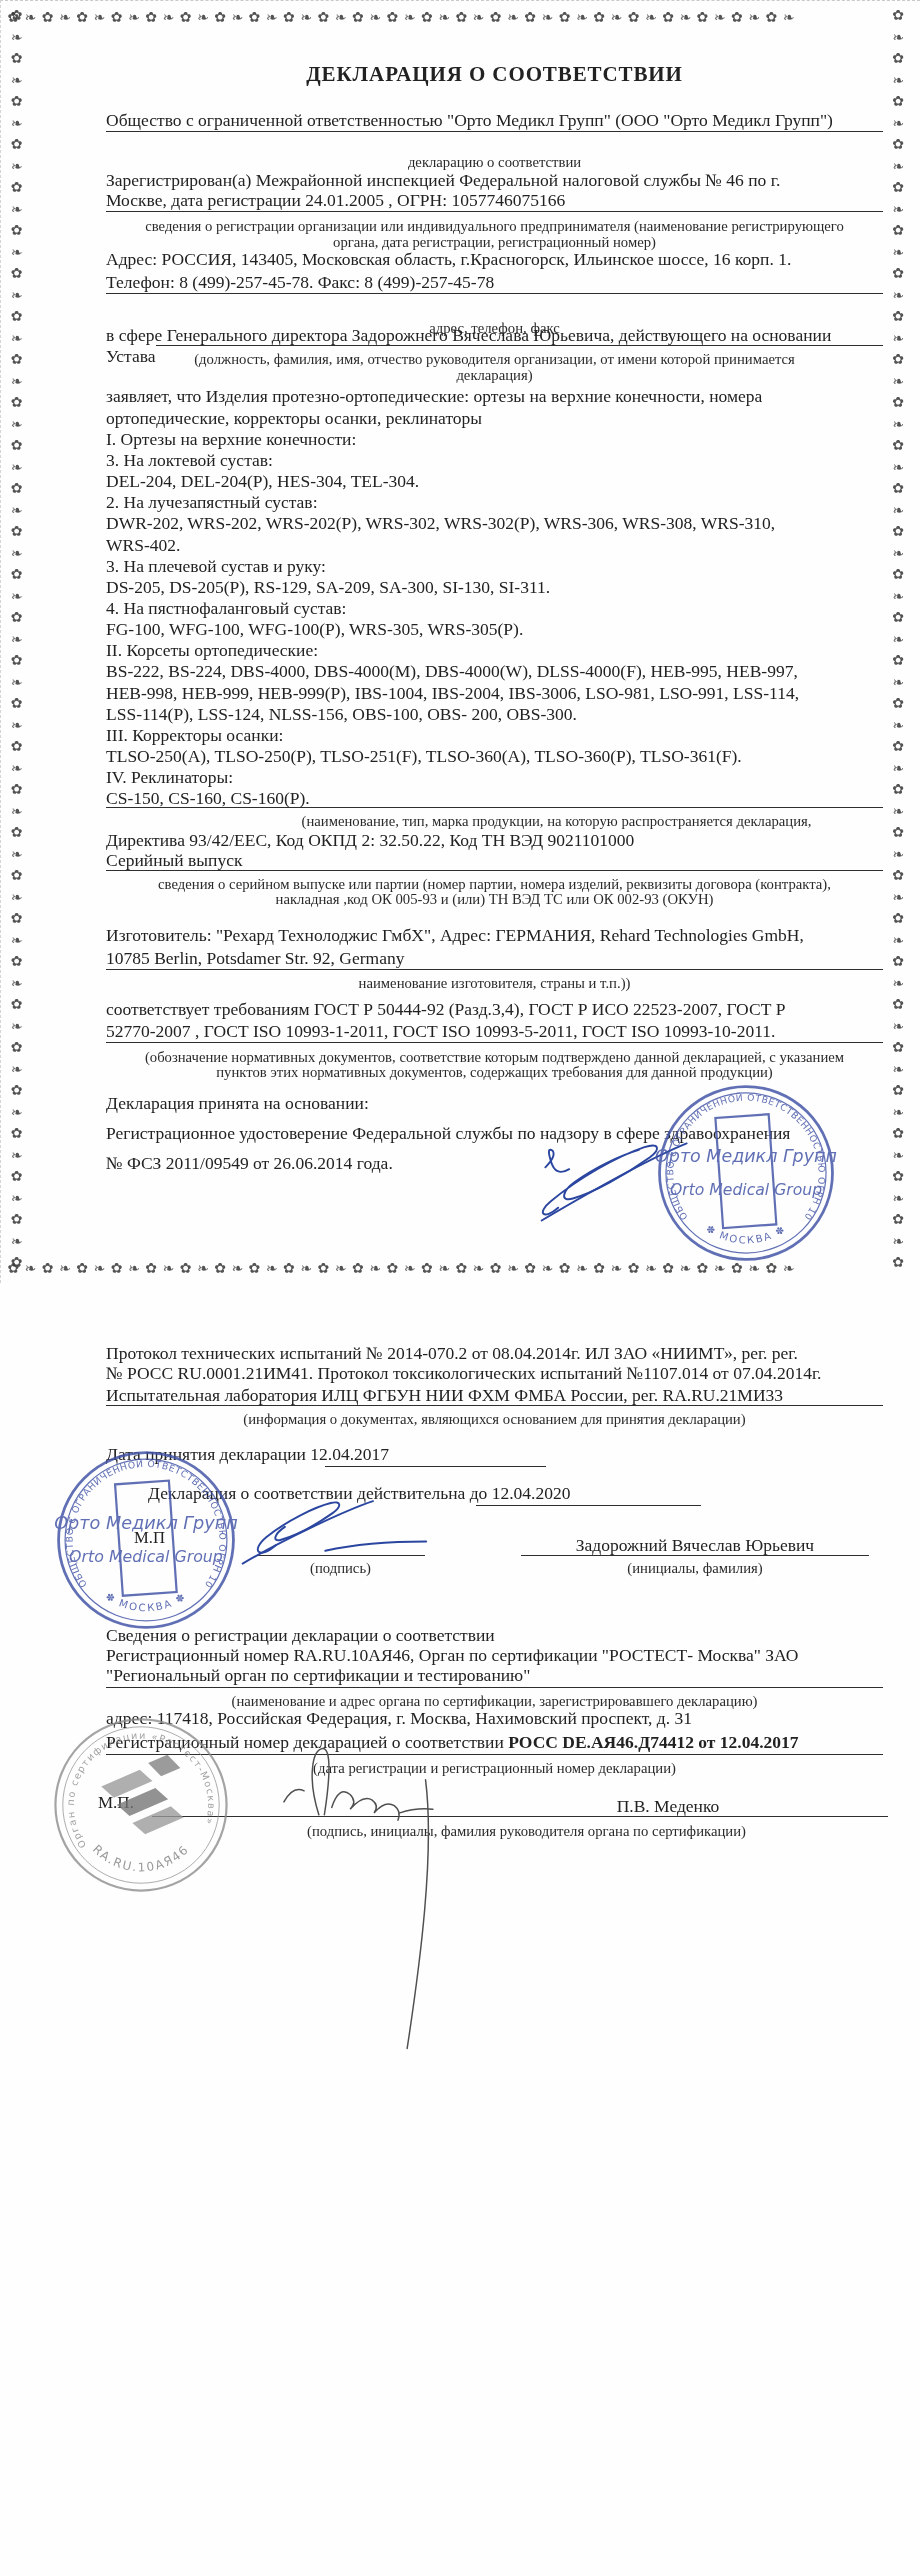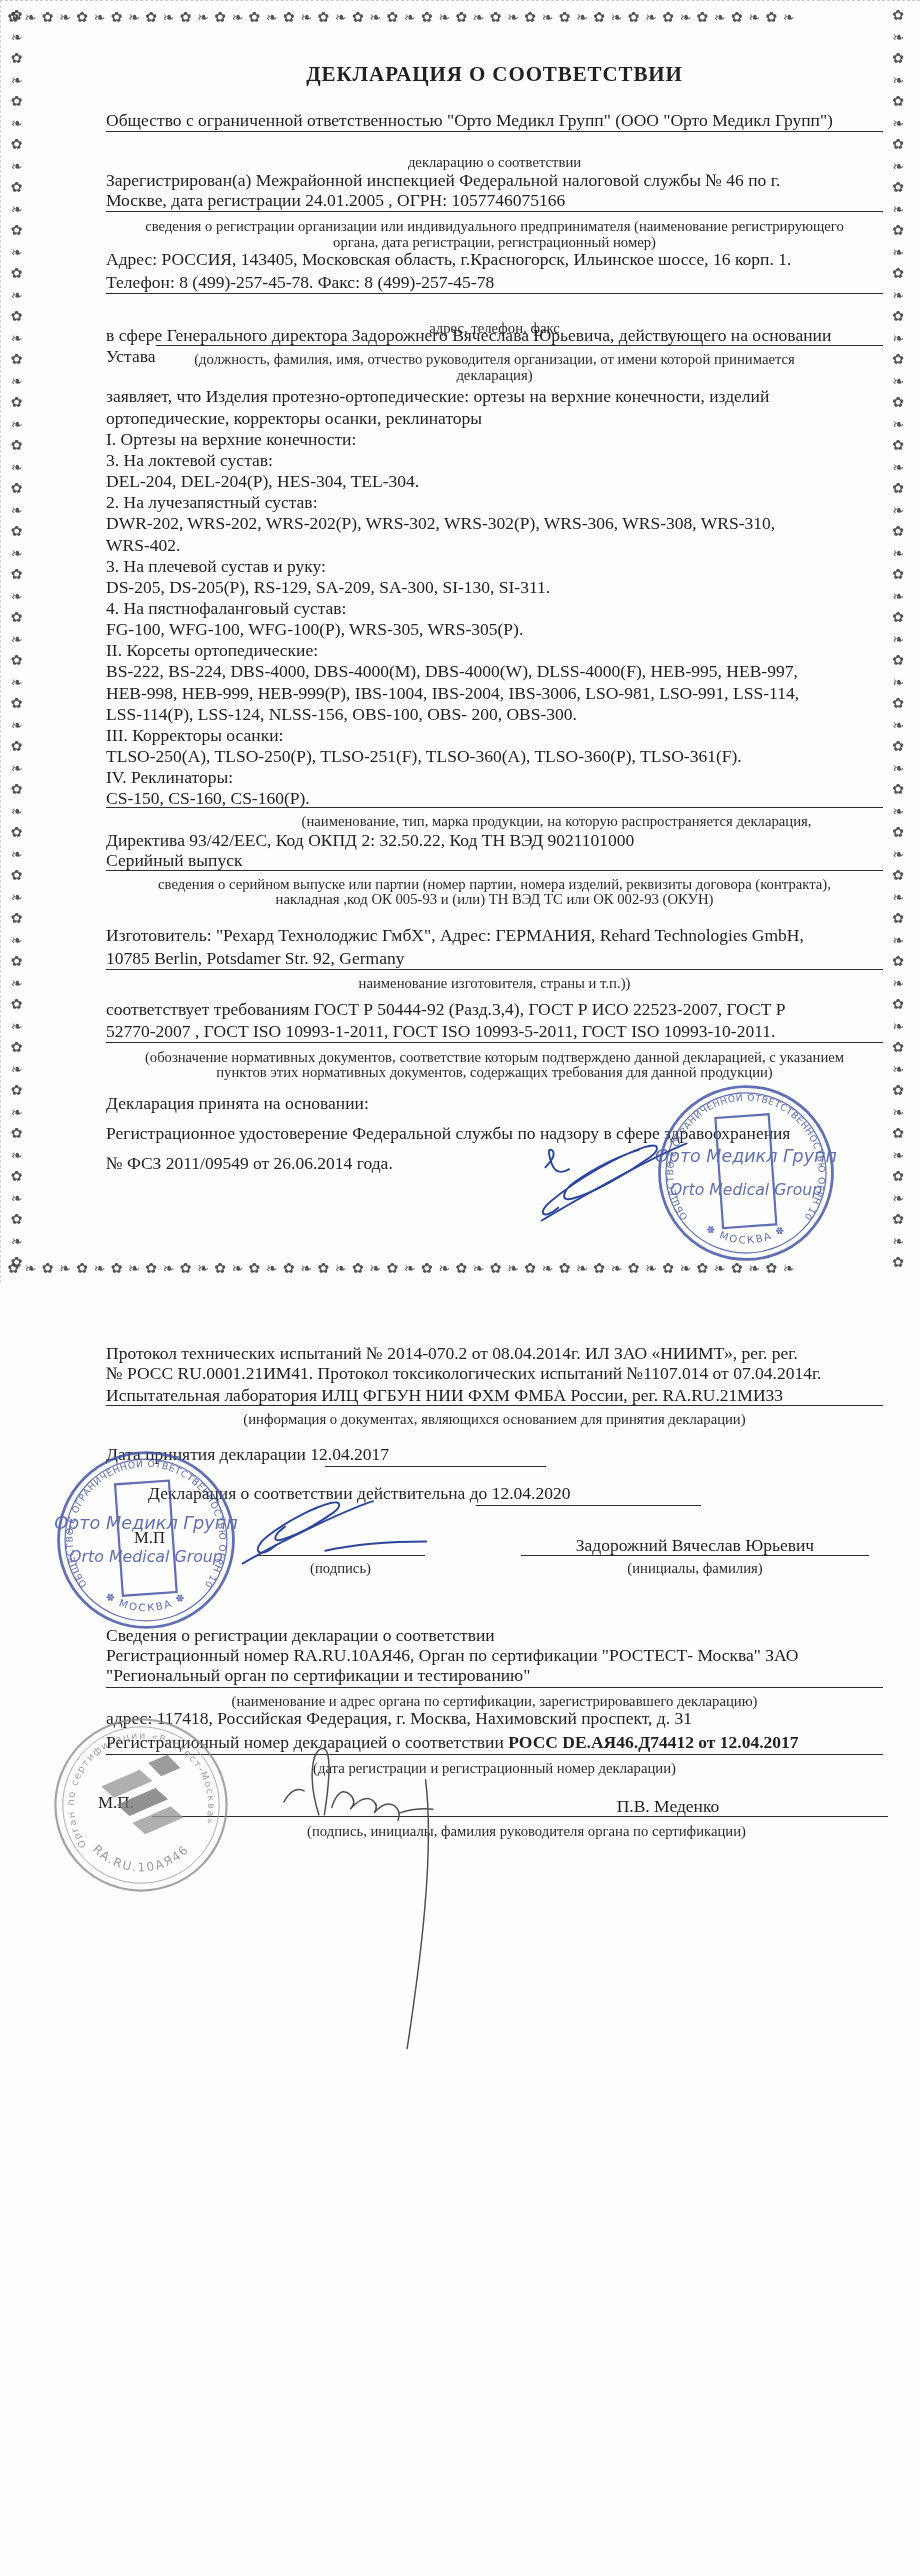--- a/index.html
+++ b/index.html
@@ -54,21 +54,21 @@
   <div class="ln" style="top:249px;">Адрес: РОССИЯ, 143405, Московская область, г.Красногорск, Ильинское шоссе, 16 корп. 1.</div>
   <div class="ln" style="top:272px;">Телефон: 8 (499)-257-45-78. Факс: 8 (499)-257-45-78</div>
   <div class="rule" style="top:293px;left:106px;width:777px;"></div>
   <div class="ln cap" style="top:298px;margin-top:22px;">адрес, телефон, факс</div>
 
   <div class="ln" style="top:325px;"><span>в сфере </span><span>Генерального директора Задорожнего Вячеслава Юрьевича, действующего на основании Устава</span></div>
   <div class="rule" style="top:345px;left:156px;width:727px;"></div>
   <div class="ln cap" style="top:351px;">(должность, фамилия, имя, отчество руководителя организации, от имени которой принимается</div>
   <div class="ln cap" style="top:367px;">декларация)</div>
 
-  <div class="ln" style="top:386px;">заявляет, что Изделия протезно-ортопедические: ортезы на верхние конечности, изделий</div>
+  <div class="ln" style="top:386px;">заявляет, что Изделия протезно-ортопедические: ортезы на верхние конечности, номера</div>
   <div class="ln" style="top:408px;">ортопедические, корректоры осанки, реклинаторы</div>
   <div class="ln" style="top:429px;">I. Ортезы на верхние конечности:</div>
   <div class="ln" style="top:450px;">3. На локтевой сустав:</div>
   <div class="ln" style="top:471px;">DEL-204, DEL-204(P), HES-304, TEL-304.</div>
   <div class="ln" style="top:492px;">2. На лучезапястный сустав:</div>
   <div class="ln" style="top:513px;">DWR-202, WRS-202, WRS-202(P), WRS-302, WRS-302(P), WRS-306, WRS-308, WRS-310,</div>
   <div class="ln" style="top:535px;">WRS-402.</div>
   <div class="ln" style="top:556px;">3. На плечевой сустав и руку:</div>
   <div class="ln" style="top:577px;">DS-205, DS-205(P), RS-129, SA-209, SA-300, SI-130, SI-311.</div>
   <div class="ln" style="top:598px;">4. На пястнофаланговый сустав:</div>

